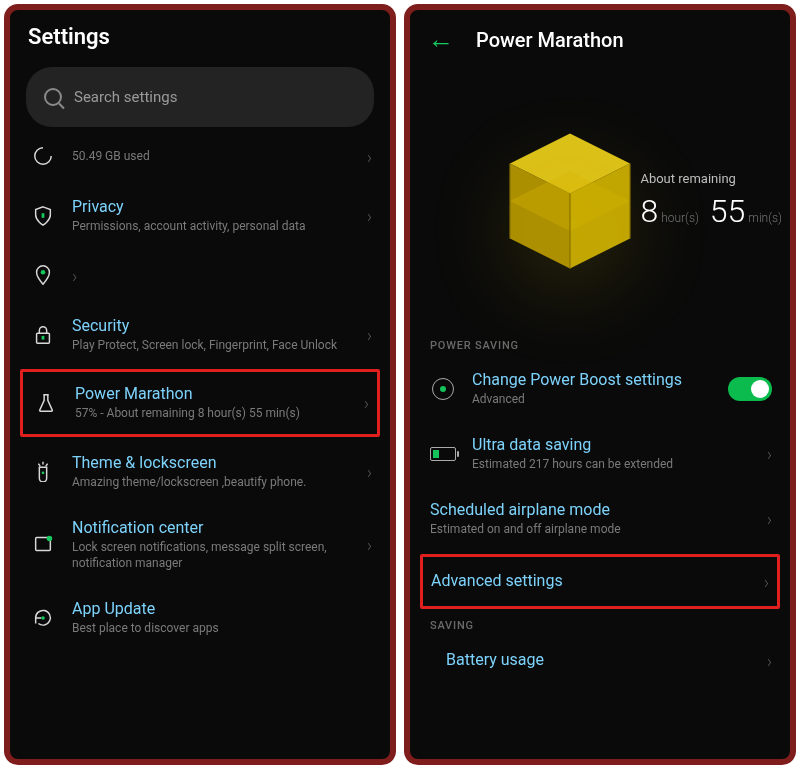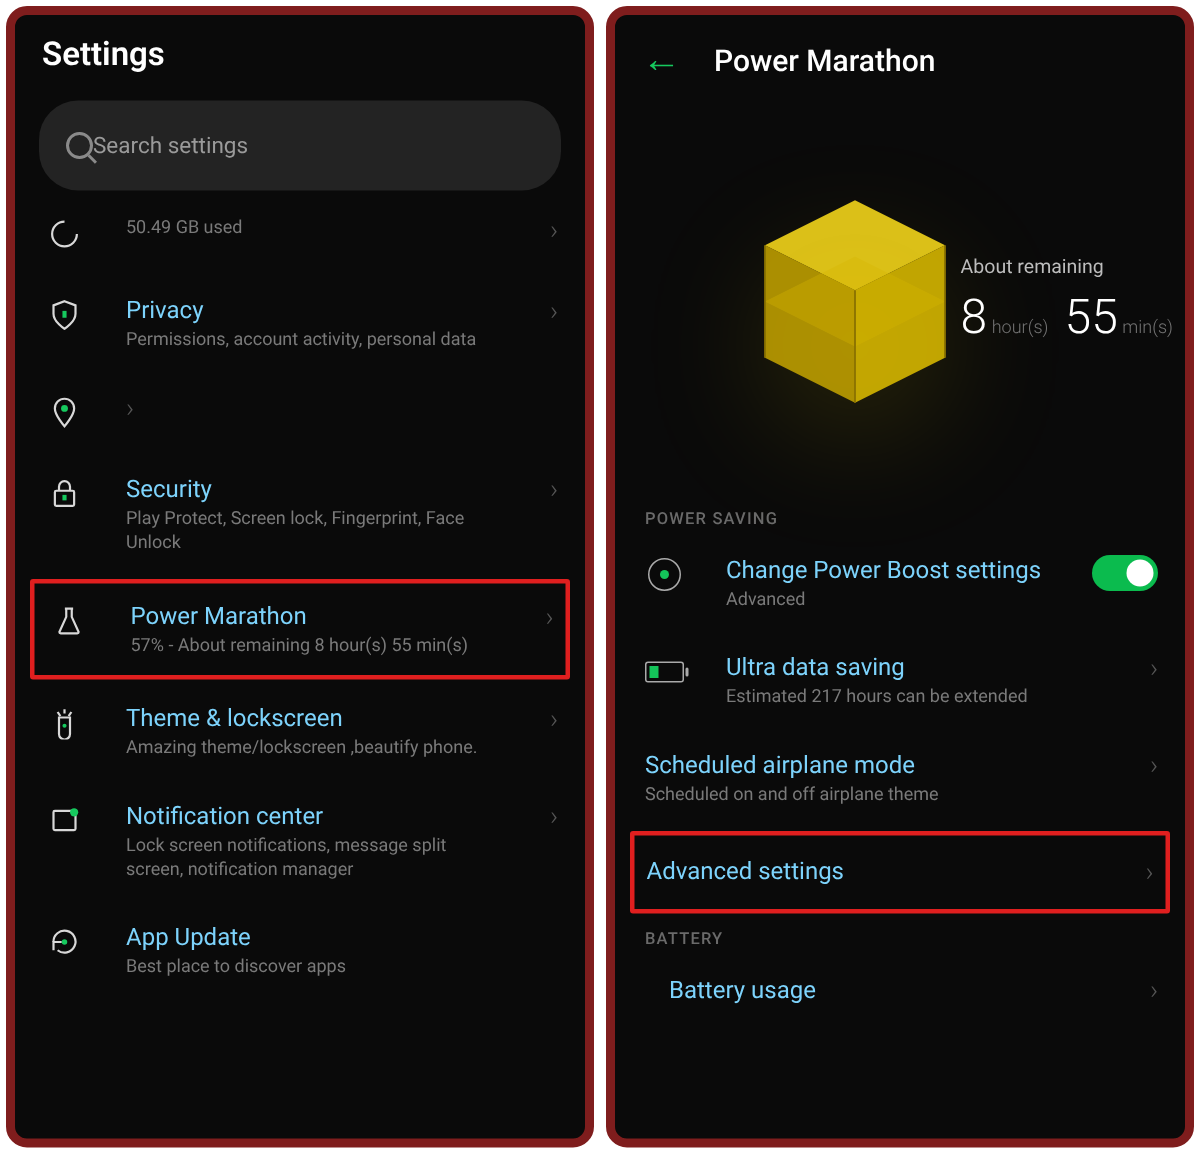--- a/index.html
+++ b/index.html
@@ -3,26 +3,26 @@
 <meta charset="utf-8">
 <style>
 *{margin:0;padding:0;box-sizing:border-box;font-family:-apple-system,Roboto,sans-serif}
 body{background:#fff;width:800px;height:769px;display:flex;gap:8px;padding:4px}
 .screen{flex:1;background:#0a0a0a;border-radius:14px;border:6px solid #7f1d1d;overflow:hidden;display:flex;flex-direction:column;position:relative}
 .hdr{padding:14px 18px 6px}
 .hdr-title{color:#fff;font-size:22px;font-weight:600}
 .hdr2{display:flex;align-items:center;padding:14px 18px 6px;gap:22px}
 .back{color:#16c95e;font-size:26px;font-weight:700;cursor:pointer}
 .hdr2-title{color:#fff;font-size:20px;font-weight:500}
-.search{margin:12px 16px 10px;background:#232323;border-radius:26px;height:60px;display:flex;align-items:center;padding:0 18px;color:#8a8a8a}
+.search{margin:12px 16px 10px;background:#232323;border-radius:26px;height:60px;display:flex;align-items:center;padding:0 18px;gap:12px;color:#8a8a8a}
 .search-ic{width:18px;height:18px;border:2px solid #8a8a8a;border-radius:50%;position:relative}
 .search-ic::after{content:'';position:absolute;width:7px;height:2px;background:#8a8a8a;bottom:-3px;right:-5px;transform:rotate(45deg)}
 .search-txt{color:#9a9a9a;font-size:15px}
 .list{flex:1;overflow:hidden}
-.row{display:flex;padding:14px 18px 14px 20px;gap:28px;cursor:pointer;position:relative}
+.row{display:flex;align-items:center;padding:14px 18px 14px 20px;gap:16px;cursor:pointer;position:relative}
 .row.hilite{border:3px solid #e01f1f;margin:2px 10px;border-radius:2px;padding:12px 8px 12px 10px}
 .ic{width:26px;height:26px;display:flex;align-items:center;justify-content:center;color:#d8d8d8;flex-shrink:0}
 .ic svg{width:22px;height:22px}
 .txt{flex:1;min-width:0}
 .ttl{color:#7dd3fc;font-size:16px;font-weight:400;margin-bottom:2px}
 .sub{color:#7a7a7a;font-size:12px;line-height:1.35}
 .chev{color:#555;font-size:18px;font-weight:300}
 .hero{height:270px;display:flex;align-items:center;justify-content:center;position:relative}
 .cube{width:150px;height:150px;position:relative;margin-right:60px;margin-top:10px}
 .cube svg{width:100%;height:100%;filter:drop-shadow(0 30px 40px rgba(230,200,0,0.15))}
@@ -208,33 +208,33 @@
     <div class="txt">
         <div class="ttl">Ultra data saving</div>
         <div class="sub">Estimated 217 hours can be extended</div>
       </div>
     <div class="chev">›</div>
   </div>
 
   <div class="row" style="padding-left:20px">
     <div class="txt">
         <div class="ttl">Scheduled airplane mode</div>
-        <div class="sub">Scheduled on and off airplane theme</div>
+        <div class="sub">Estimated on and off airplane mode</div>
       </div>
     <div class="chev">›</div>
   </div>
 
   <div class="row hilite" style="padding:14px 8px">
     <div class="txt">
         <div class="ttl">Advanced settings</div>
       </div>
     <div class="chev">›</div>
   </div>
 
-  <div class="sect">BATTERY</div>
+  <div class="sect">SAVING</div>
 
   <div class="row" style="padding-left:36px">
     <div class="txt">
         <div class="ttl">Battery usage</div>
       </div>
     <div class="chev">›</div>
   </div>
 </div>
 
 </body></html>

